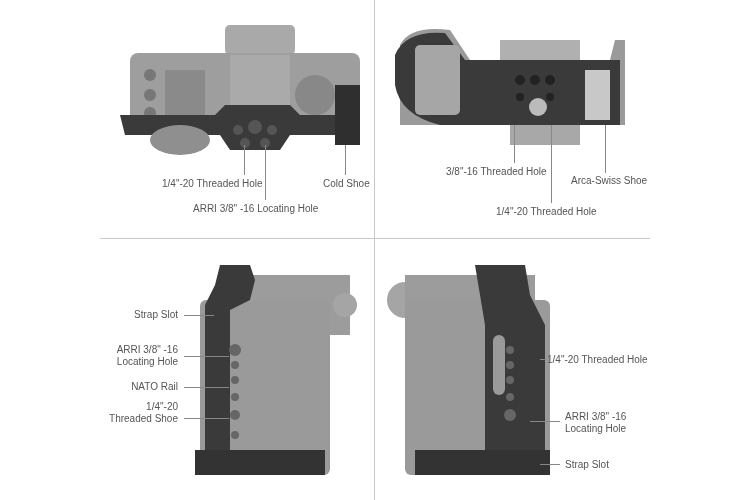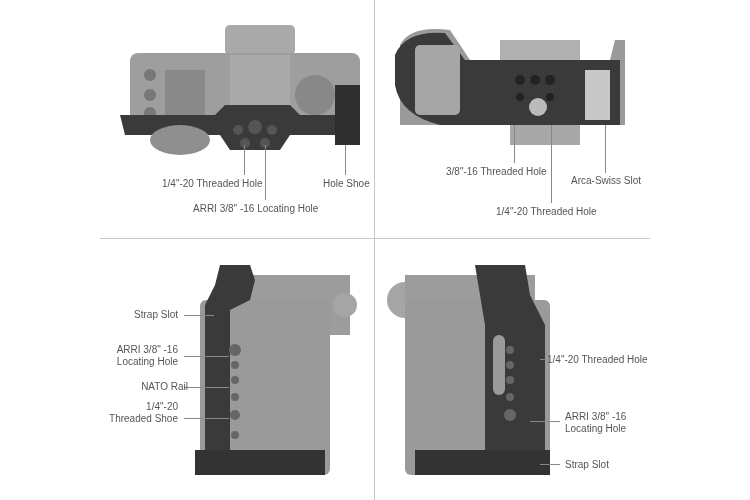--- a/index.html
+++ b/index.html
@@ -33,21 +33,21 @@
       <circle cx="152" cy="105" r="5" fill="#555"></circle>
     <circle cx="125" cy="118" r="5" fill="#555"></circle>
       <circle cx="145" cy="118" r="5" fill="#555"></circle>
     <rect x="215" y="60" width="25" height="60" fill="#2f2f2f"></rect>
     <ellipse cx="60" cy="115" rx="30" ry="15" fill="#8f8f8f"></ellipse>
   </svg>
   <div class="line" style="left:244px;top:145px;width:1px;height:30px"></div>
   <div class="line" style="left:265px;top:145px;width:1px;height:55px"></div>
   <div class="line" style="left:345px;top:145px;width:1px;height:30px"></div>
   <div class="lbl" style="left:162px;top:178px">1/4"-20 Threaded Hole</div>
-  <div class="lbl" style="left:323px;top:178px">Hole Shoe</div>
+  <div class="lbl" style="left:323px;top:178px">Cold Shoe</div>
   <div class="lbl" style="left:193px;top:203px">ARRI 3/8" -16 Locating Hole</div>
 </div>
 
 <div>
   <svg style="left:390px;top:25px" width="240" height="120" viewBox="0 0 240 120">
     <rect x="110" y="15" width="80" height="20" fill="#b0b0b0"></rect>
     <path d="M10 20 Q20 0 60 5 L80 35 L220 35 L225 15 L235 15 L235 100 L10 100 Z" fill="#9a9a9a"></path>
     <path d="M5 30 Q15 5 55 8 L75 35 L230 35 L230 100 L50 100 Q10 90 5 60 Z" fill="#3a3a3a"></path>
     <rect x="25" y="20" width="45" height="70" rx="5" fill="#a6a6a6"></rect>
     <circle cx="130" cy="55" r="5" fill="#222"></circle>
@@ -56,21 +56,21 @@
     <circle cx="130" cy="72" r="4" fill="#222"></circle>
       <circle cx="160" cy="72" r="4" fill="#222"></circle>
     <circle cx="148" cy="82" r="9" fill="#bbb"></circle>
     <rect x="195" y="45" width="25" height="50" fill="#c8c8c8"></rect>
     <rect x="120" y="100" width="70" height="20" fill="#a8a8a8"></rect>
   </svg>
   <div class="line" style="left:514px;top:125px;width:1px;height:38px"></div>
   <div class="line" style="left:551px;top:125px;width:1px;height:78px"></div>
   <div class="line" style="left:605px;top:125px;width:1px;height:48px"></div>
   <div class="lbl" style="left:446px;top:166px">3/8"-16 Threaded Hole</div>
-  <div class="lbl" style="left:571px;top:175px">Arca-Swiss Slot</div>
+  <div class="lbl" style="left:571px;top:175px">Arca-Swiss Shoe</div>
   <div class="lbl" style="left:496px;top:206px">1/4"-20 Threaded Hole</div>
 </div>
 
 <div>
   <svg style="left:190px;top:265px" width="170" height="215" viewBox="0 0 170 215">
     <rect x="60" y="10" width="100" height="60" fill="#9c9c9c"></rect>
     <circle cx="155" cy="40" r="12" fill="#a5a5a5"></circle>
     <rect x="10" y="35" width="130" height="175" rx="6" fill="#9a9a9a"></rect>
     <path d="M30 0 L60 0 L65 15 L60 35 L40 45 L40 190 L15 200 L15 40 L25 20 Z" fill="#3a3a3a"></path>
     <circle cx="45" cy="85" r="6" fill="#666"></circle>
@@ -80,21 +80,21 @@
     <circle cx="45" cy="150" r="5" fill="#666"></circle>
       <circle cx="45" cy="170" r="4" fill="#666"></circle>
     <rect x="5" y="185" width="130" height="25" fill="#333"></rect>
   </svg>
   <div class="line" style="left:184px;top:315px;width:30px;height:1px"></div>
   <div class="line" style="left:184px;top:356px;width:45px;height:1px"></div>
   <div class="line" style="left:184px;top:387px;width:45px;height:1px"></div>
   <div class="line" style="left:184px;top:418px;width:45px;height:1px"></div>
   <div class="lbl r" style="left:120px;top:309px;width:58px">Strap Slot</div>
   <div class="lbl r" style="left:100px;top:344px;width:78px"><span>ARRI 3/8" -16</span><br><span>Locating Hole</span></div>
-  <div class="lbl r" style="left:120px;top:381px;width:68px">NATO Rail</div>
+  <div class="lbl r" style="left:110px;top:381px;width:68px">NATO Rail</div>
   <div class="lbl r" style="left:100px;top:401px;width:78px"><span>1/4"-20</span><br><span>Threaded Shoe</span></div>
 </div>
 
 <div>
   <svg style="left:385px;top:265px" width="175" height="215" viewBox="0 0 175 215">
     <circle cx="20" cy="35" r="18" fill="#a5a5a5"></circle>
     <rect x="20" y="10" width="130" height="60" fill="#9c9c9c"></rect>
     <rect x="20" y="35" width="145" height="175" rx="6" fill="#9a9a9a"></rect>
     <path d="M90 0 L140 0 L145 30 L160 60 L160 190 L100 190 L100 60 Z" fill="#3a3a3a"></path>
     <rect x="108" y="70" width="12" height="60" rx="6" fill="#9a9a9a"></rect>

